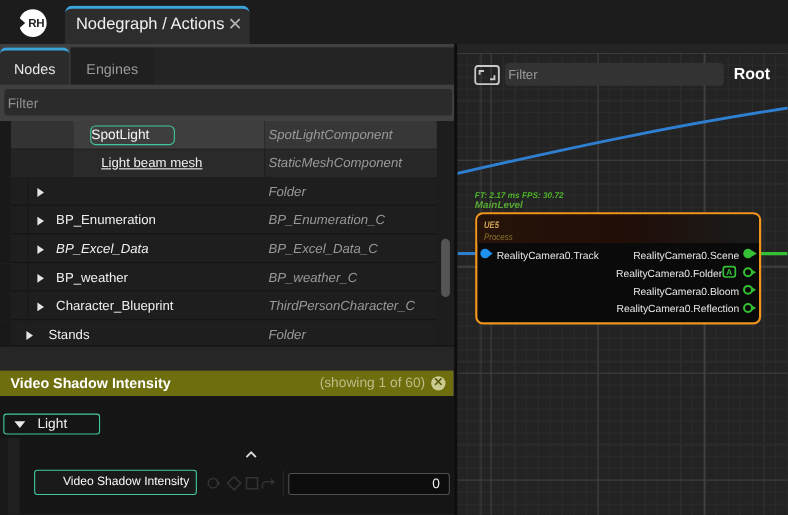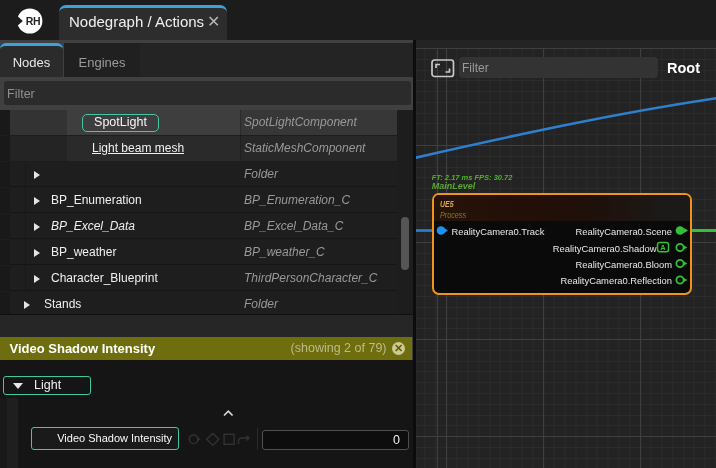--- a/index.html
+++ b/index.html
@@ -30,21 +30,21 @@
   .row { position:absolute; left:0; width:413px; height:26px; }
   .gut { position:absolute; left:0; top:0; width:10px; height:25px; background:#191919; }
   .cells { position:absolute; left:10px; top:0; width:387px; height:25px; background:#1e1e1e; }
   .sep { border-bottom:1px solid #151515; }
   .name { position:absolute; top:0; height:25px; line-height:25px; color:#f0f0f0; font-size:12px; white-space:nowrap; }
   .type { position:absolute; left:244px; top:0; height:25px; line-height:25px; color:#999; font-size:12px; font-style:italic; white-space:nowrap; }
   .tri { position:absolute; top:8.5px; width:0; height:0; border-left:6px solid #e4e4e4;
     border-top:4.2px solid transparent; border-bottom:4.2px solid transparent; }
   #spotbox { position:absolute; left:82px; top:4px; width:77px; height:18px;
     border:1.5px solid #40c9a2; border-radius:5px; color:#f5f5f5; font-size:12.5px;
-    text-align:center; line-height:15px; }
+    line-height:15px; }
   #scrollthumb { position:absolute; left:401px; top:107px; width:8px; height:53px; background:#555; border-radius:4px; }
 
   
   #props { position:absolute; left:0; top:274px; width:413px; height:23px; background:#262626;
     color:#cfcfcf; font-size:13px; line-height:23px; padding-left:7px; padding-top:17px; border-top:1px solid #101010; }
   #olive { position:absolute; left:0; top:297px; width:412px; height:23px; background:#6e6e0f; }
   #olive .l { position:absolute; left:9.5px; top:0; line-height:23px; color:#fff; font-weight:bold; font-size:13px; }
   #olive .r { position:absolute; right:25.5px; top:0; line-height:23px; color:#bcbc86; font-size:12.5px; }
   #olive .c { position:absolute; left:392px; top:5px; width:13px; height:13px; border-radius:50%;
     background:#cccc92; color:#5e5e10; font-size:11px; font-weight:bold; text-align:center; line-height:13px; }
@@ -177,21 +177,21 @@
         <div class="tri" style="left:24px;"></div>
         <div class="name" style="left:44px;">Stands</div>
         <div class="type">Folder</div>
       </div>
       <div class="abs" style="left:25px; top:52px; width:1px; height:130px; background:#181818;"></div>
       <div id="scrollthumb"></div>
     </div>
     <div id="props">Properties</div>
     <div id="olive">
       <span class="l">Video Shadow Intensity</span>
-      <span class="r">(showing 2 of 79)</span>
+      <span class="r">(showing 1 of 60)</span>
       <span class="c">✕</span>
     </div>
     <div id="below">
       <div id="gutA"></div>
       <div id="gutB"></div>
       <div id="lightbox">
         <span class="tri2"></span>
         <span class="t">Light</span>
       </div>
       <svg id="caret" style="top:50px;" width="11" height="7" viewBox="0 0 11 7">
@@ -230,21 +230,21 @@
     <div id="root">Root</div>
     <div id="stats1">FT: 2.17 ms FPS: 30.72</div>
     <div id="stats2">MainLevel</div>
     <div id="node">
       <div id="nhead">
         <span class="ue">UE5</span>
         <span class="pr">Process</span>
       </div>
       <div class="nlabel" style="left:18px; top:30.5px;">RealityCamera0.Track</div>
       <div class="nlabel" style="right:17.5px; top:30.5px;">RealityCamera0.Scene</div>
-      <div class="nlabel" style="right:33px; top:47.5px;">RealityCamera0.Shadow</div>
+      <div class="nlabel" style="right:33px; top:47.5px;">RealityCamera0.Folder</div>
       <div class="nlabel" style="right:17.5px; top:63.5px;">RealityCamera0.Bloom</div>
       <div class="nlabel" style="right:17.5px; top:80px;">RealityCamera0.Reflection</div>
     </div>
     <svg class="abs" style="left:0; top:0;" width="300" height="428" viewBox="0 0 300 428">
 
       <g fill="#1e90f0">
         <circle cx="25" cy="190.5" r="4.3"></circle>
         <path d="M 28.4 187.9 L 31.8 190.5 L 28.4 193.1 Z"></path>
       </g>
 

